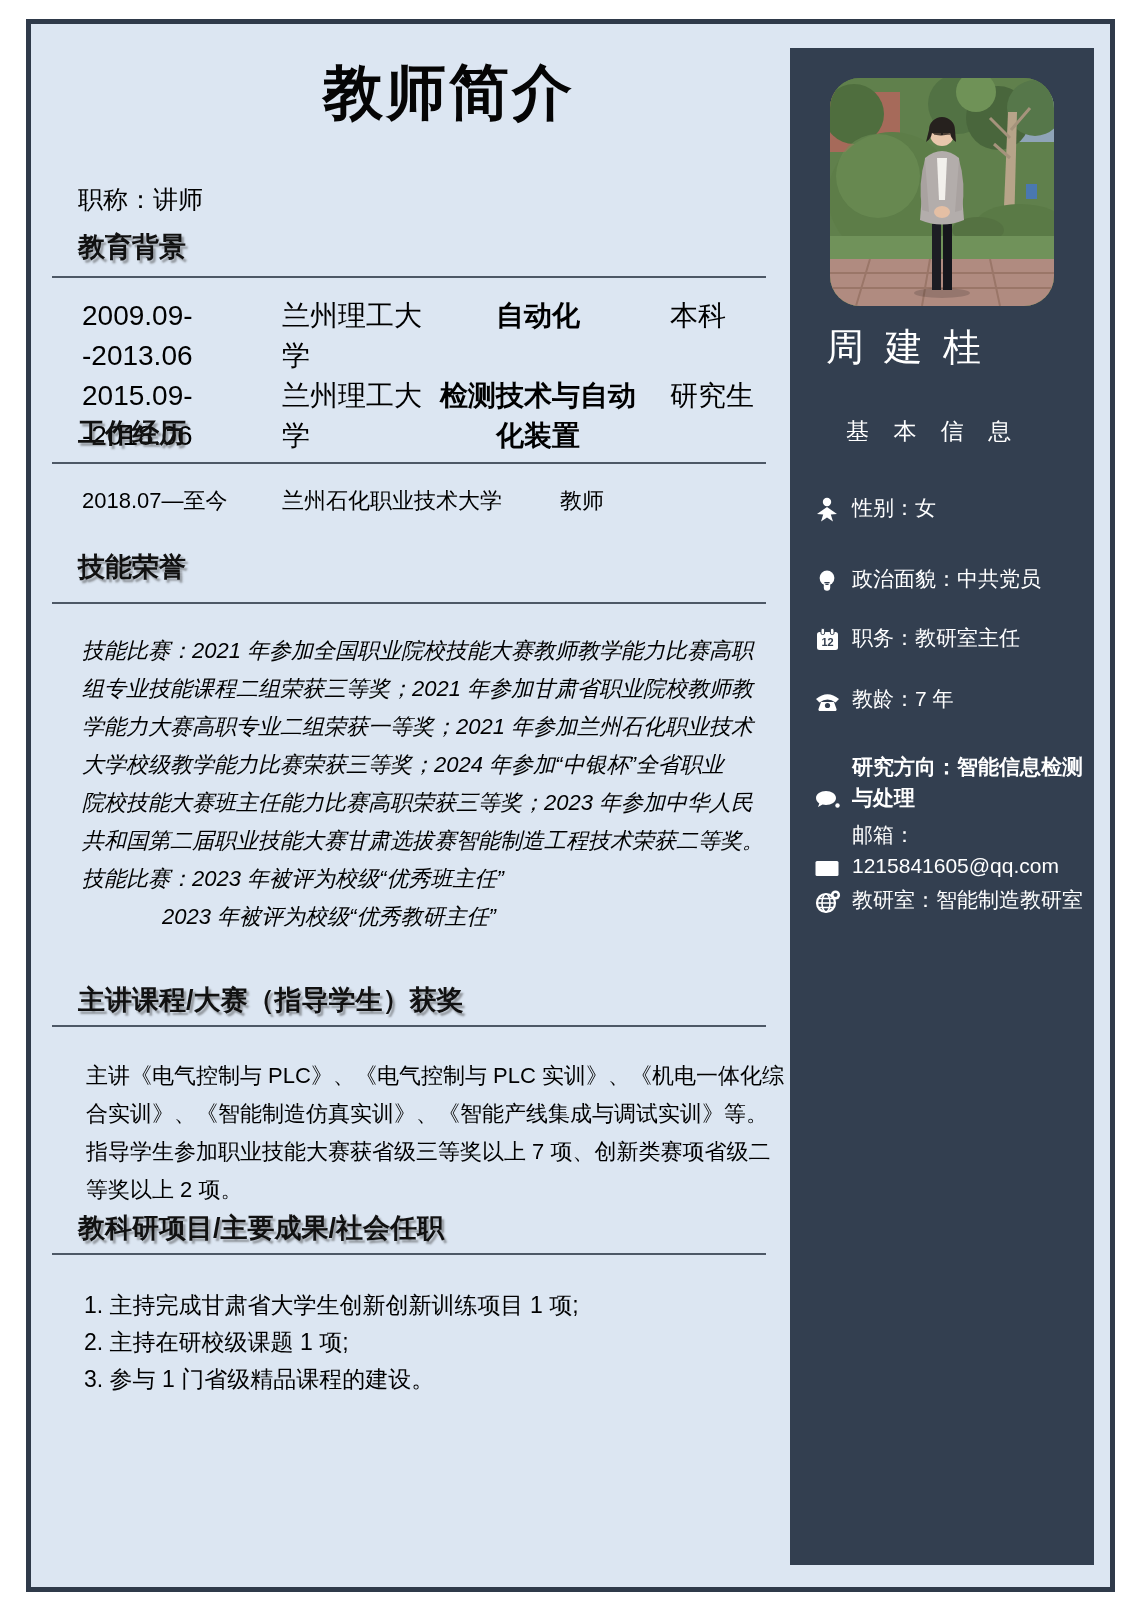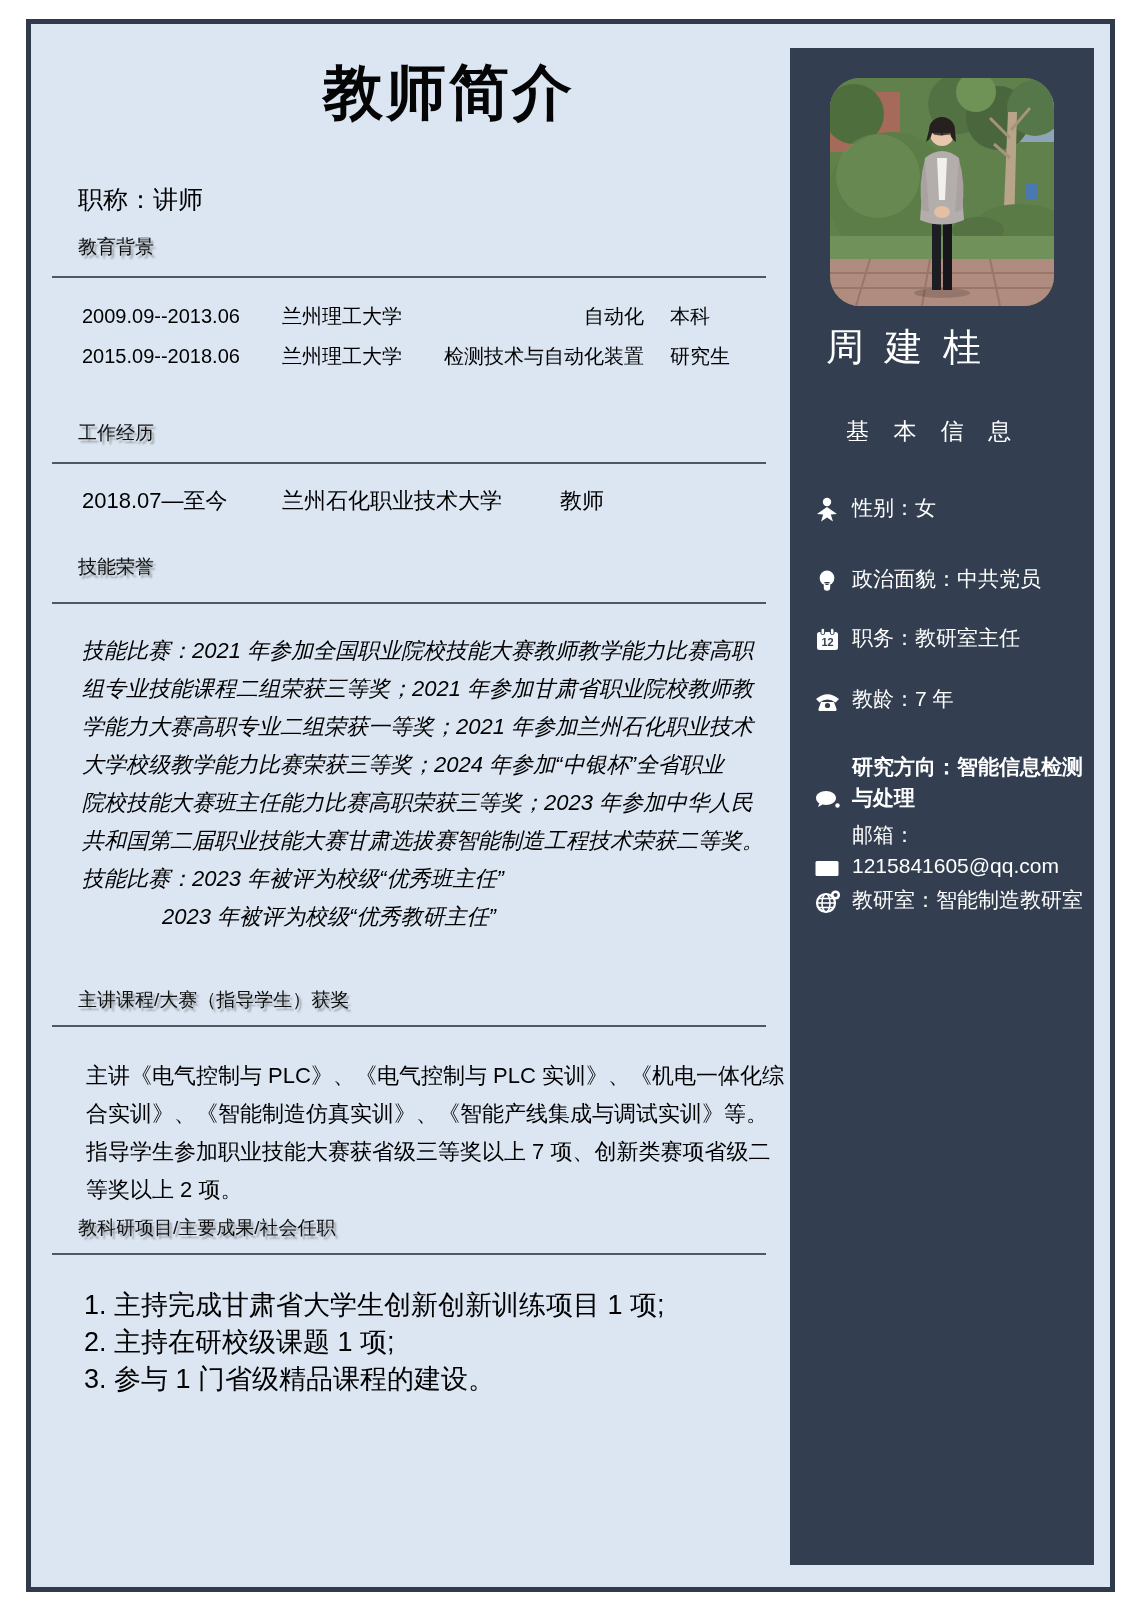--- a/index.html
+++ b/index.html
@@ -15,51 +15,51 @@
     box-sizing:border-box;
   }
   .doc-title{
     position:absolute;left:92px;top:52px;width:714px;margin:0;
     text-align:center;font-size:60px;line-height:82px;font-weight:600;
     letter-spacing:3px;color:#050505;
   }
   .job-title{position:absolute;left:78px;top:183px;font-size:25px;line-height:32px;}
   .sec{position:absolute;left:52px;width:714px;}
   .sec h2{
-    margin:0 0 0 26px;font-size:19px;line-height:34px;font-weight:400;color:#111;
+    margin:0 0 0 26px;font-size:27px;line-height:34px;font-weight:700;color:#111;
     text-shadow:2.5px 2.5px 2px rgba(55,55,55,0.45);
   }
   .rule{height:0;border-bottom:2px solid var(--rule,#4d5866);}
   .sec-edu{top:230px;}   .sec-edu .rule{margin-top:12px;}
   .sec-work{top:416px;}  .sec-work .rule{margin-top:12px;}
   .sec-honors{top:550px;}.sec-honors .rule{margin-top:18px;}
   .sec-courses{top:983px;}.sec-courses .rule{margin-top:8px;}
   .sec-projects{top:1211px;}.sec-projects .rule{margin-top:8px;}
 
-  .edu-rows{margin:18px 0 0 30px;font-size:20px;line-height:40px;}
+  .edu-rows{margin:18px 0 0 30px;font-size:28px;line-height:40px;}
   .edu-row{display:flex;}
   .edu-row .c1{width:200px;}
   .edu-row .c2{width:150px;}
-  .edu-row .c3{width:212px;text-align:right;}
+  .edu-row .c3{width:212px;text-align:center;font-weight:bold;}
   .edu-row .c4{margin-left:26px;}
 
   .work-rows{margin:20px 0 0 30px;font-size:22px;line-height:34px;}
   .work-row{display:flex;}
   .work-row .w1{width:200px;}
   .work-row .w2{width:258px;}
   .work-row .w3{margin-left:20px;}
 
   .honors-lines{margin:28px 0 0 30px;font-size:22px;line-height:38px;font-style:italic;}
   .honors-lines .tline{white-space:nowrap;}
   .honors-lines .tline:last-child{padding-left:80px;}
 
   .courses-lines{margin:30px 0 0 34px;font-size:22px;line-height:38px;}
   .courses-lines .tline{white-space:nowrap;}
 
-  .projects-items{margin:32px 0 0 32px;font-size:27px;line-height:37px;}
+  .projects-items{margin:32px 0 0 32px;font-size:23px;line-height:37px;}
 
   
   .sidebar{
     position:absolute;left:790px;top:48px;width:304px;height:1517px;
     background:var(--sidebar_bg,#333F50);color:#fff;
   }
   .photo{
     position:absolute;left:40px;top:30px;width:224px;height:228px;
     border-radius:30px;overflow:hidden;background:#5d7d48;
   }

